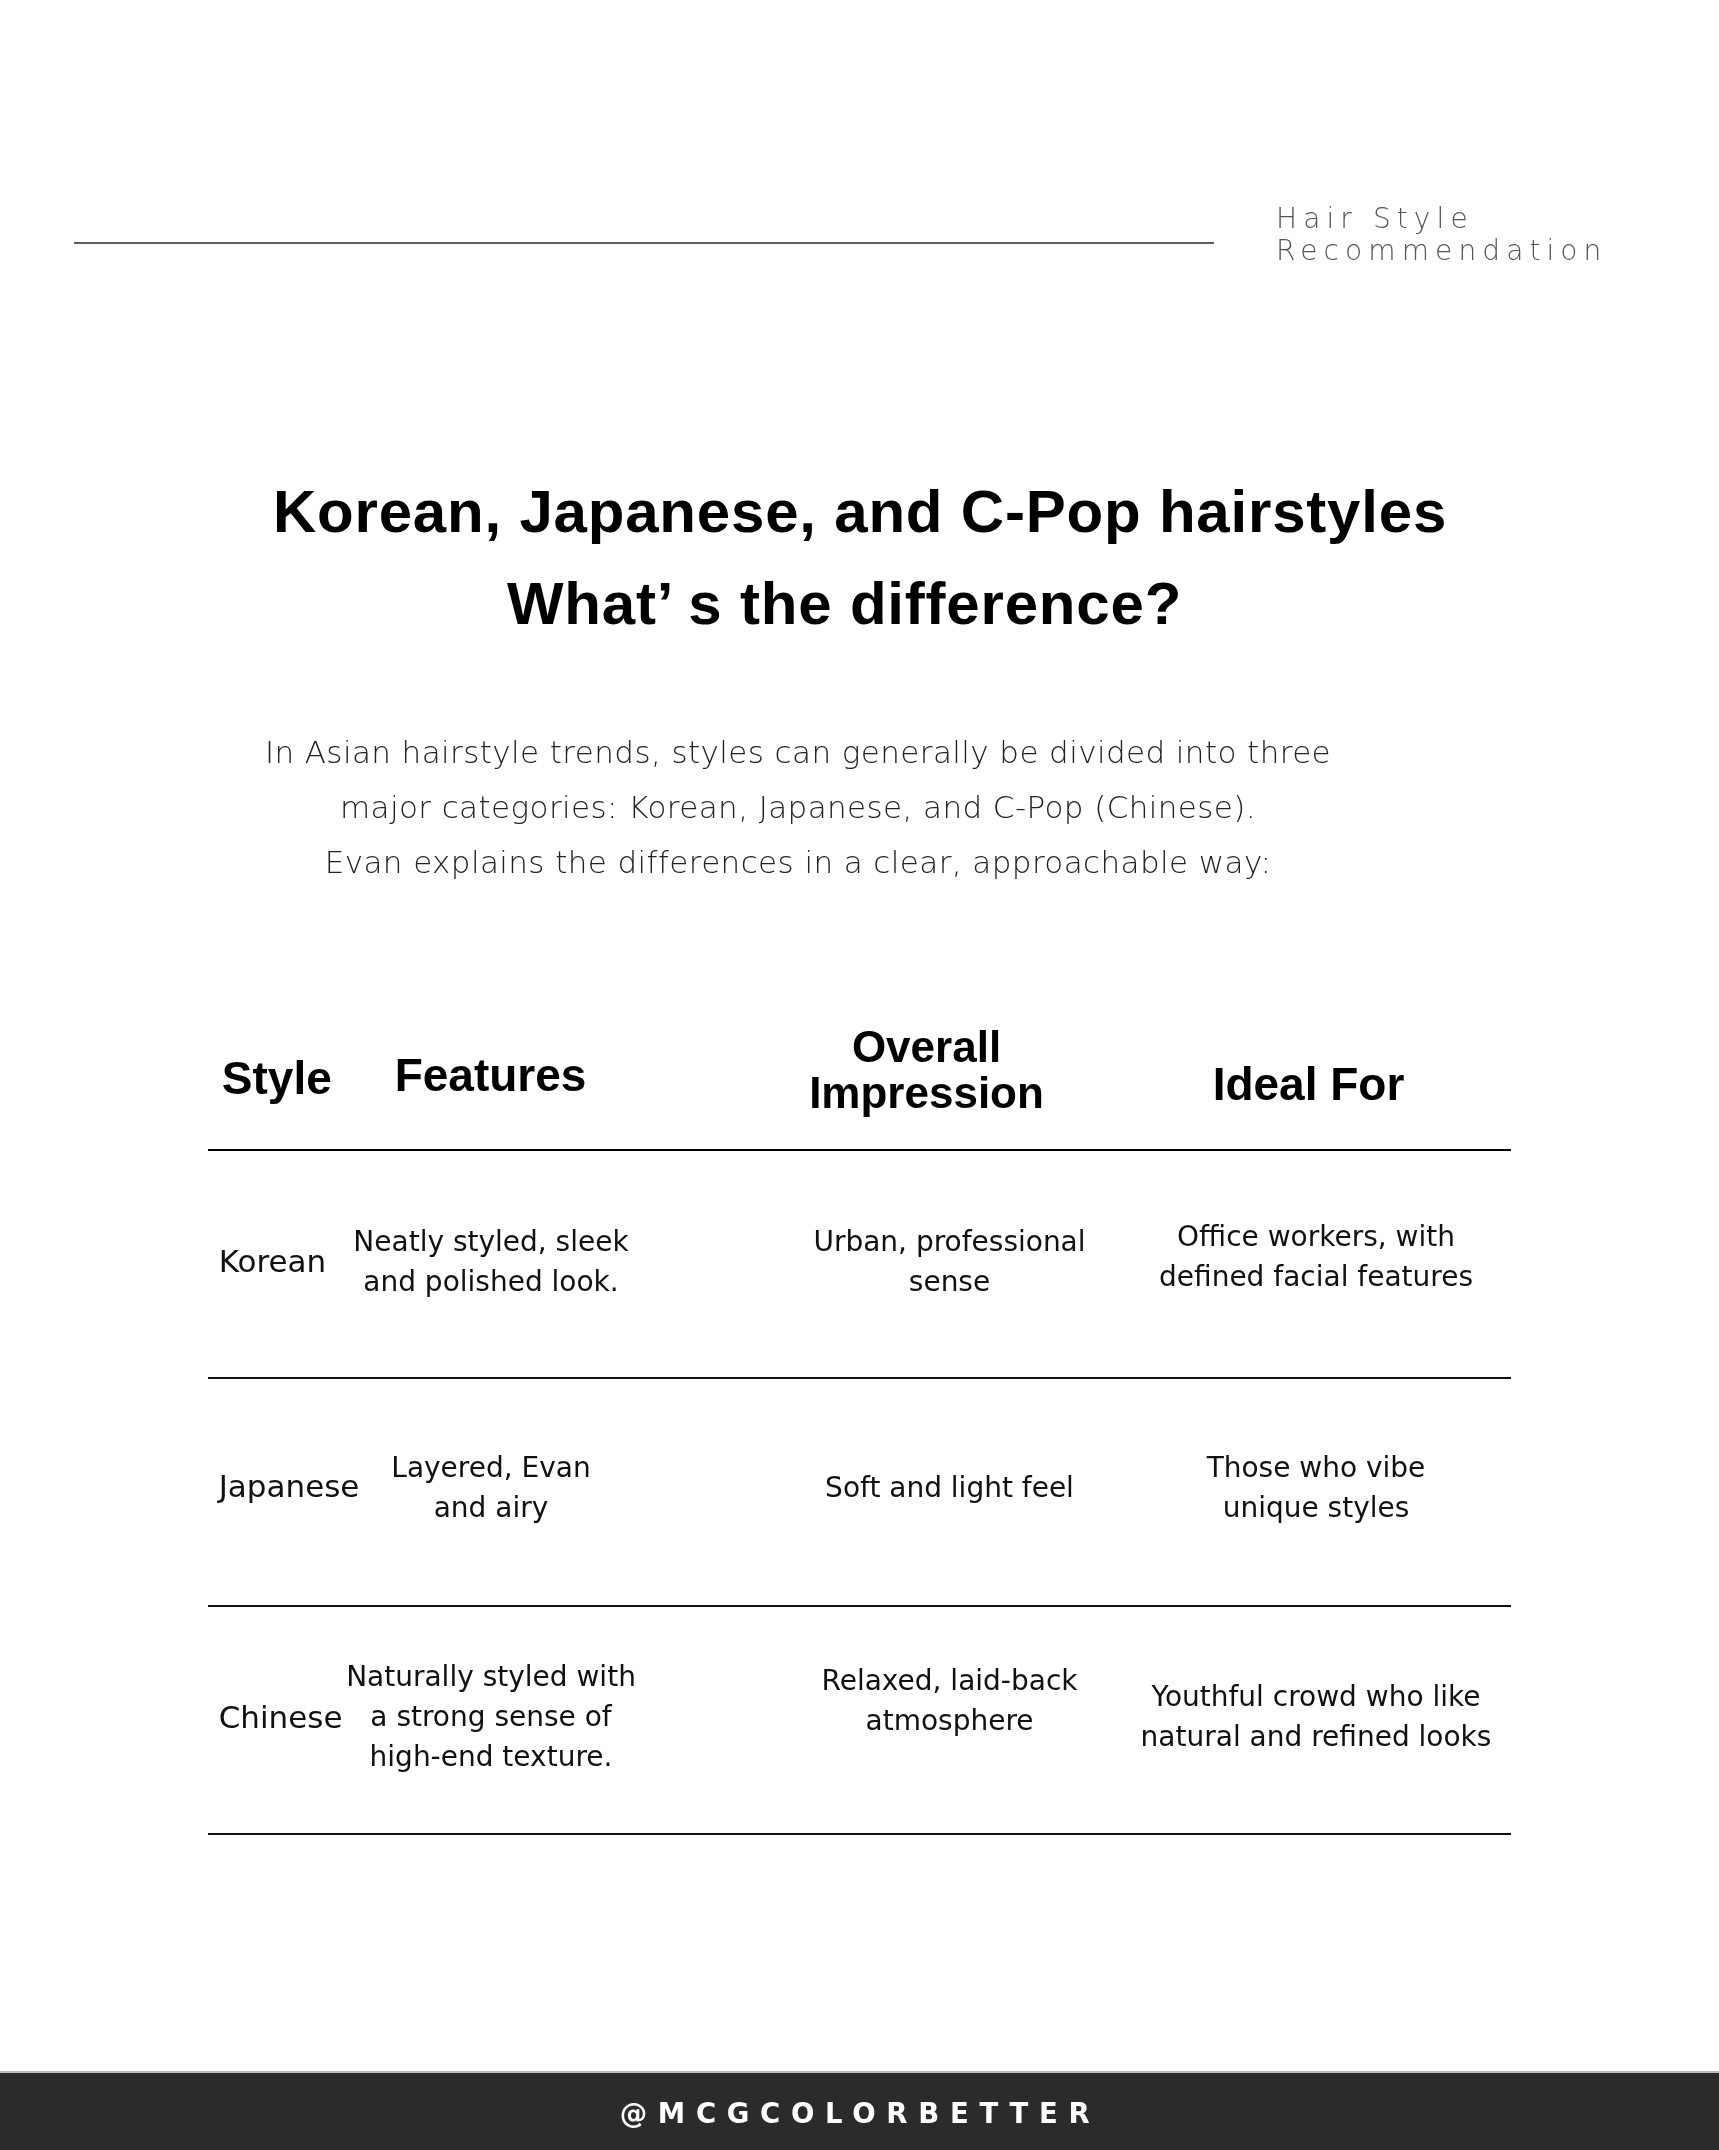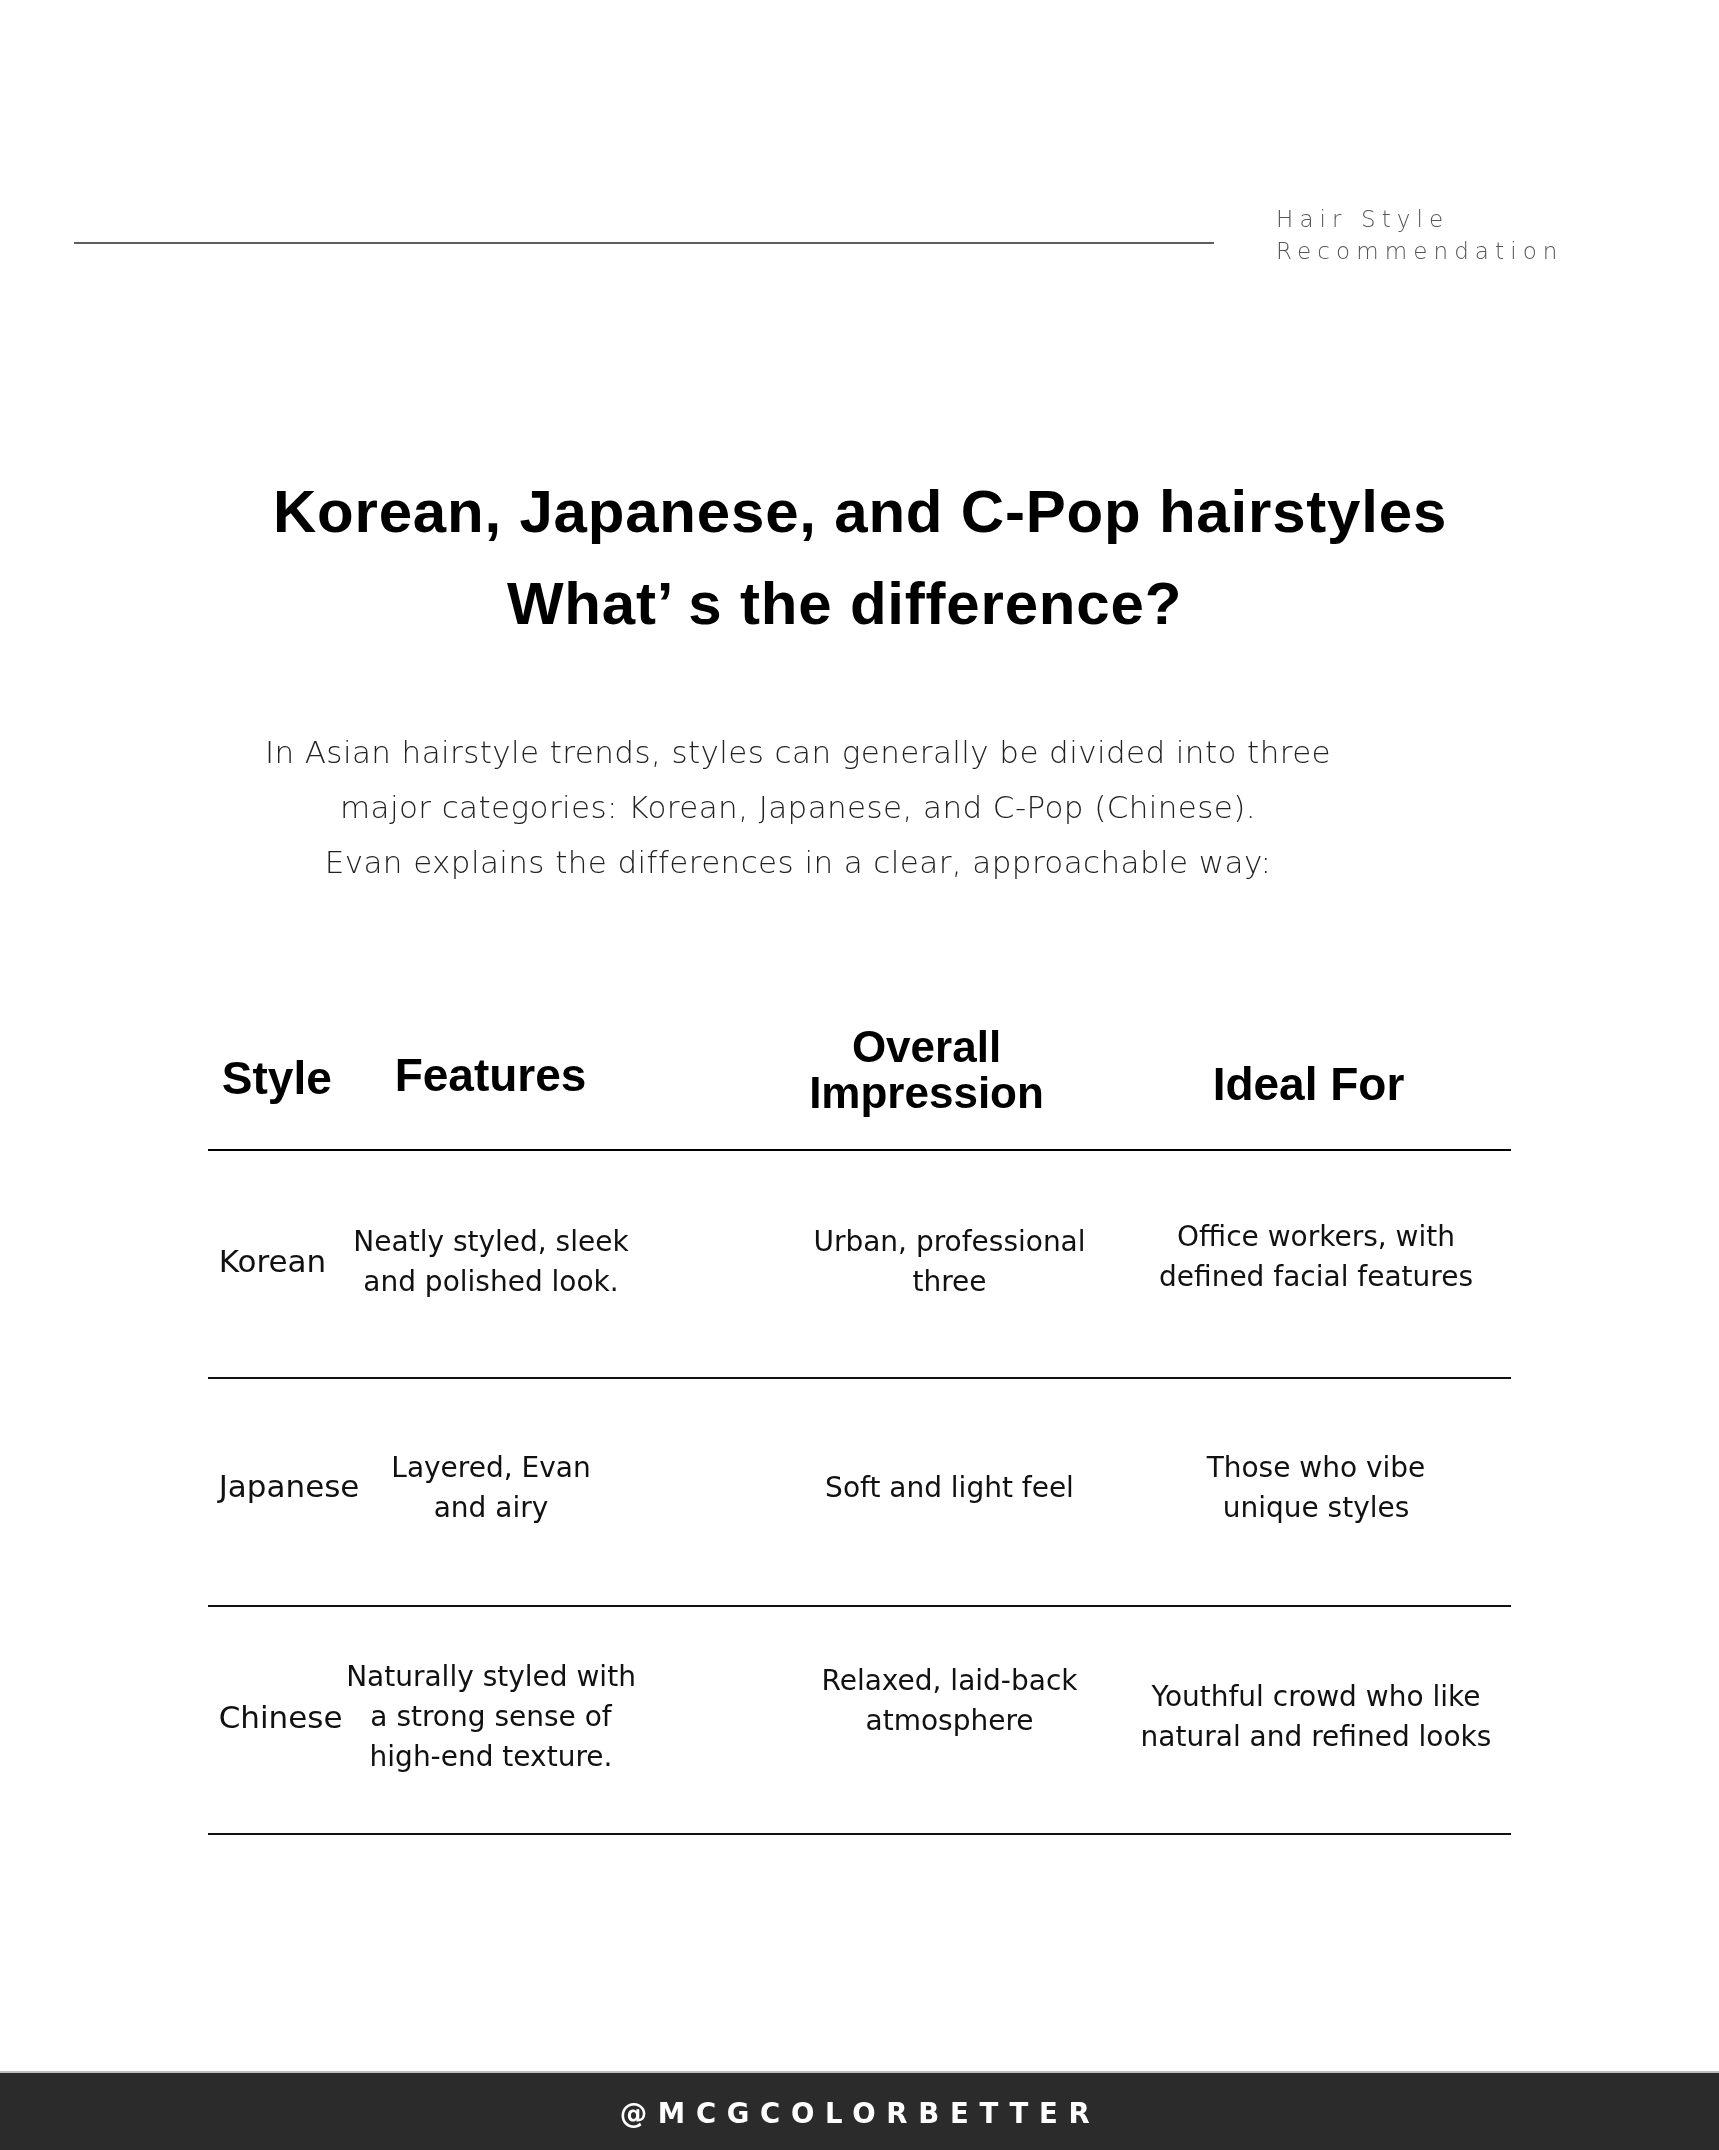--- a/index.html
+++ b/index.html
@@ -8,21 +8,21 @@
     background:#ffffff; color:#000;
     font-family:"DejaVu Sans", sans-serif;
   }
   .top-rule {
     position:absolute; left:74px; top:242px; width:1140px; height:2.3px;
     background:#5e5e5e;
   }
   .brand-tag {
     position:absolute; left:1276px; top:203px;
     font-family:"DejaVu Sans", sans-serif; font-weight:200;
-    font-size:23px; line-height:32px; letter-spacing:6.1px; color:#555;
+    font-size:28px; line-height:32px; letter-spacing:6.1px; color:#555;
   }
   .brand-tag div { white-space:nowrap; }
   .title {
     position:absolute; left:0; top:466px; width:1720px; text-align:center;
     font-family:"Liberation Sans", sans-serif; font-weight:bold;
     font-size:60px; line-height:92px; letter-spacing:0.8px;
   }
   .title div { white-space:nowrap; }
   .title .line2 { padding-right:31px; }
   .intro {
@@ -100,21 +100,21 @@
   </div>
 
   <div class="trow">
     <div class="td style" style="top:90px;">Korean</div>
     <div class="td features" style="top:71px;">
       <div>Neatly styled, sleek</div>
       <div>and polished look.</div>
     </div>
     <div class="td overall" style="top:71px;">
       <div>Urban, professional</div>
-      <div>three</div>
+      <div>sense</div>
     </div>
     <div class="td ideal" style="top:66px;">
       <div>Office workers, with</div>
       <div>defined facial features</div>
     </div>
   </div>
 
   <div class="trow">
     <div class="td style" style="top:87px;">Japanese</div>
     <div class="td features" style="top:69px;">

